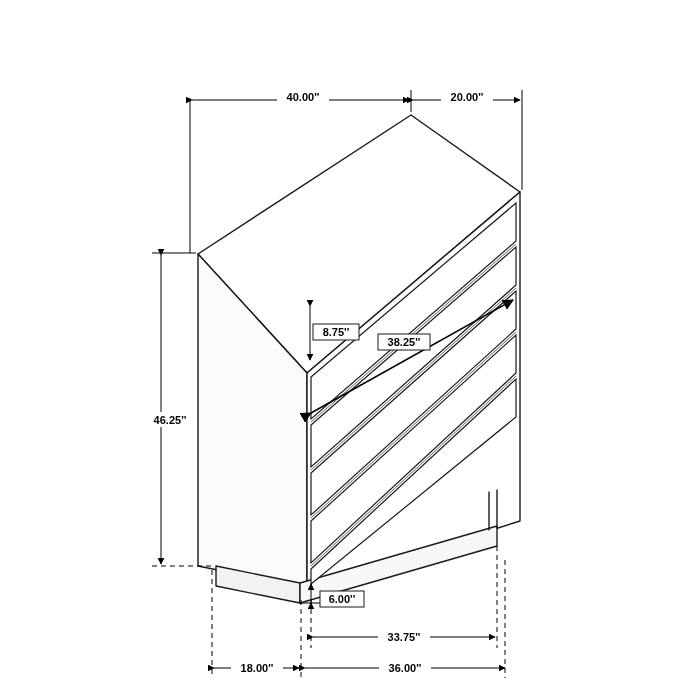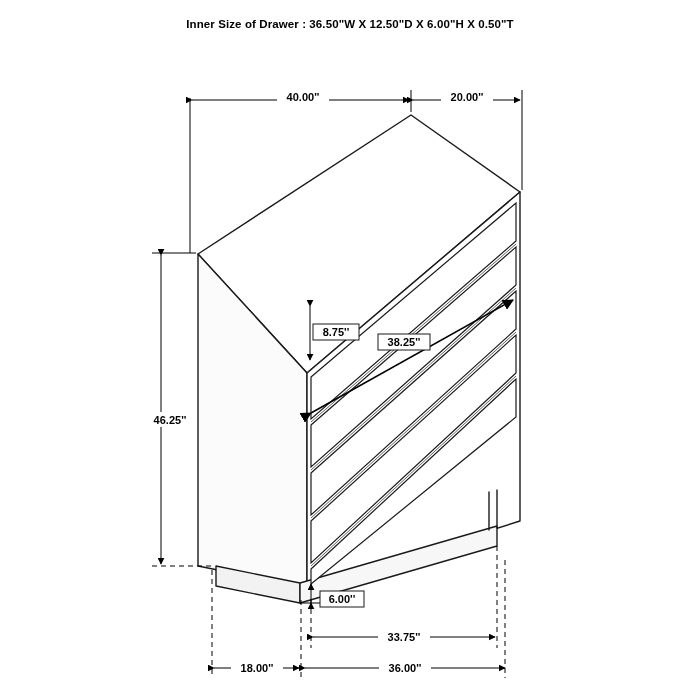--- a/index.html
+++ b/index.html
@@ -40,21 +40,20 @@
     font-size: 11px;
     font-weight: bold;
     fill: #000000;
   }
 </style>
 </head>
 <body>
 
 <div id="page">
 
-  <div id="title">Inner Size of Drawer  :  36.50"W X 12.50"D X 6.00"H X 0.50"T</div>
 
   <svg width="700" height="700" viewBox="0 0 700 700">
 
     <g stroke="#1a1a1a" fill="#ffffff" stroke-width="1.4" stroke-linejoin="round" stroke-linecap="round">
 
       <polygon points="198,254 411,115 520,192 307,373" fill="#ffffff"></polygon>
 
       <polygon points="198,254 307,373 307,588 198,566" fill="#fbfbfb"></polygon>
 
       <polygon points="307,373 520,192 520,521 307,588" fill="#ffffff"></polygon>

